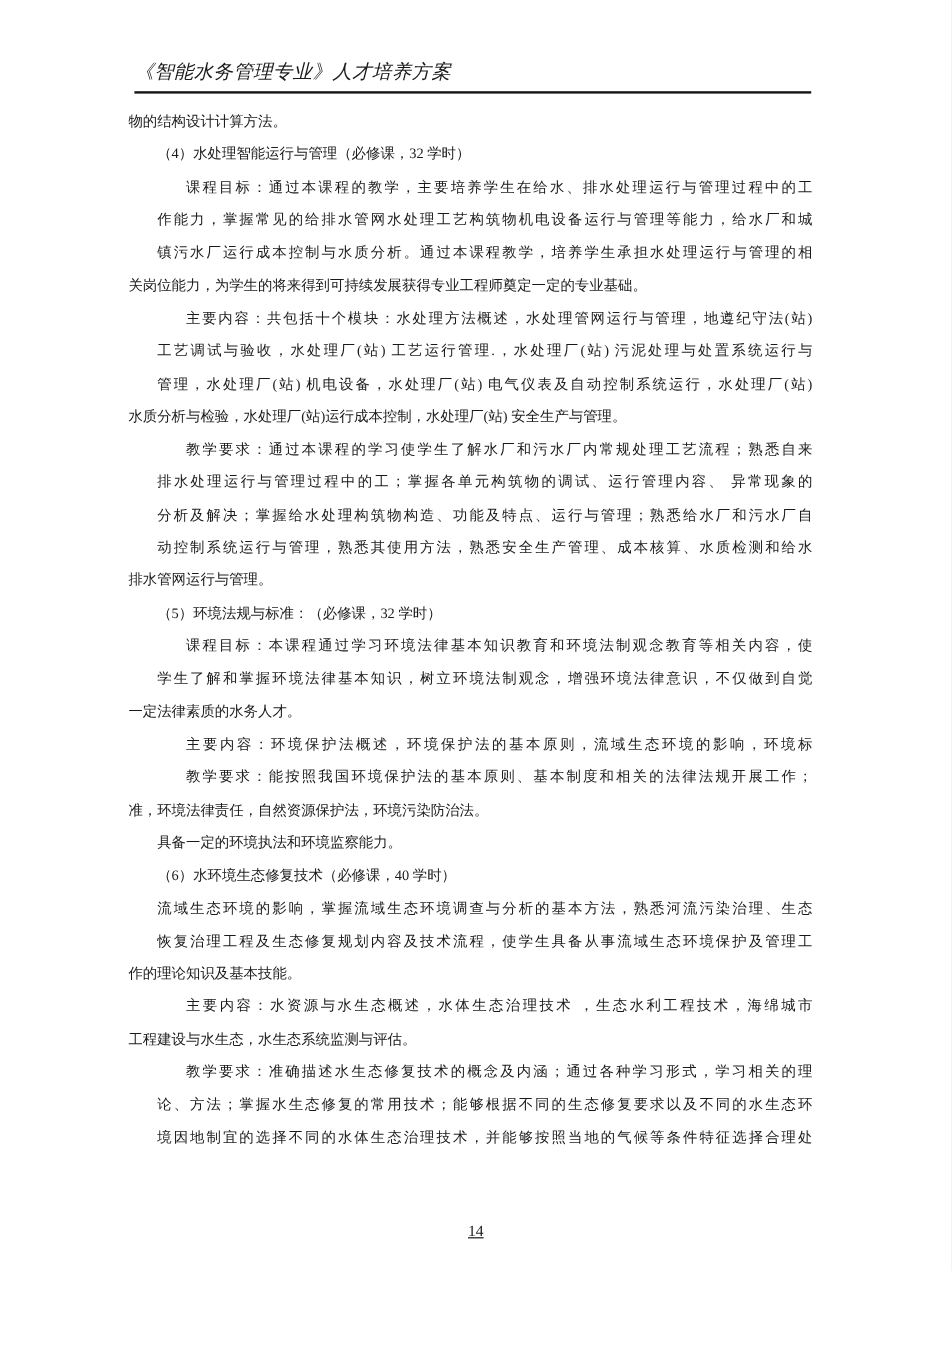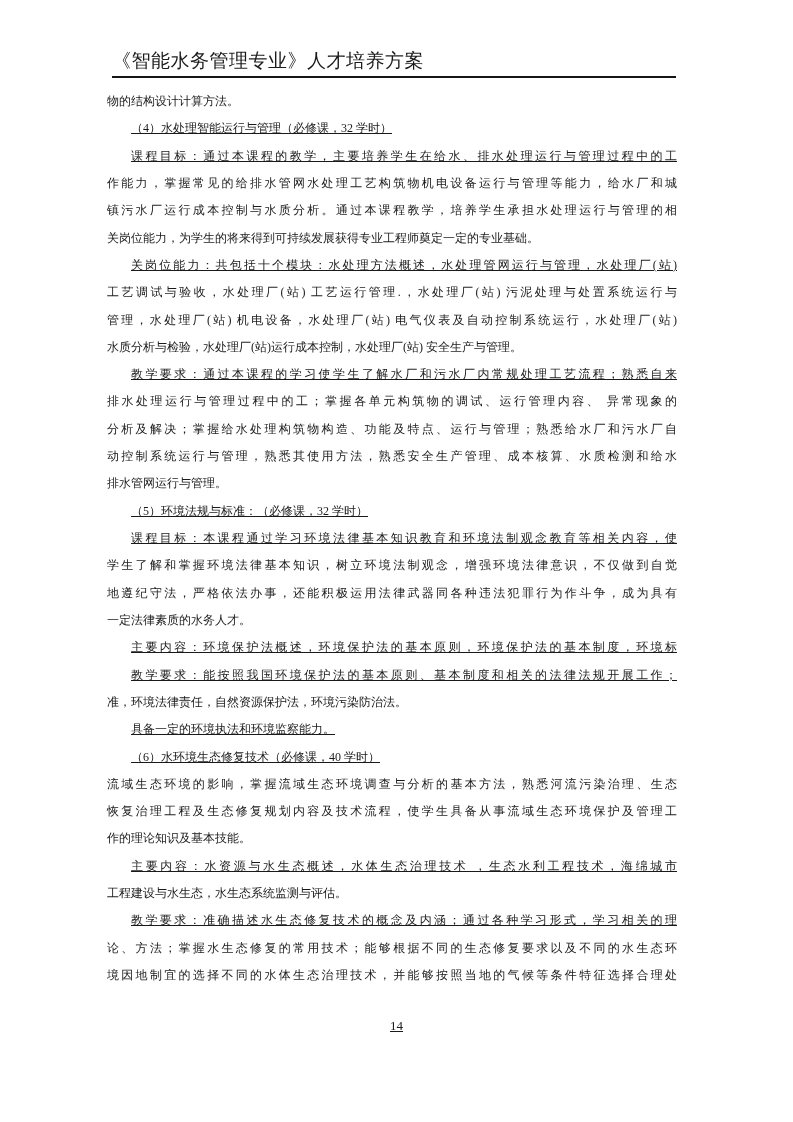--- a/index.html
+++ b/index.html
@@ -15,47 +15,48 @@
     background: #ffffff;
     overflow: hidden;
     font-family: "Liberation Serif", "DejaVu Serif", serif;
     color: #1a1a1a;
   }
   .doc-header {
     position: absolute;
     left: 112px;
     top: 52px;
     width: 564px;
-    font-size: 19px;
+    font-size: 16px;
     line-height: 17px;
     letter-spacing: 0.5px;
     padding-bottom: 7px;
     border-bottom: 2px solid #151515;
+    font-style: italic;
   }
   .doc-body {
     position: absolute;
     left: 107px;
     top: 88px;
     width: 570px;
   }
   .line {
     font-size: 12px;
     height: 27.32px;
     line-height: 27.32px;
     white-space: nowrap;
   }
   .line.fill {
     white-space: normal;
     text-align: justify;
     text-align-last: justify;
     text-justify: inter-ideograph;
+    margin-left: 24px;
   }
   .line.indent {
     text-indent: 2em;
-    text-decoration: underline;
   }
   .page-num {
     position: absolute;
     left: 0;
     right: 0;
     top: 1016px;
     text-align: center;
     font-size: 13px;
     line-height: 20px;
     text-decoration: underline;
@@ -69,35 +70,34 @@
     <span>《智能水务管理专业》人才培养方案</span>
   </div>
 
   <div class="doc-body">
       <div class="line">物的结构设计计算方法。</div>
       <div class="line indent">（4）水处理智能运行与管理（必修课，32 学时）</div>
       <div class="line indent fill">课程目标：通过本课程的教学，主要培养学生在给水、排水处理运行与管理过程中的工</div>
       <div class="line fill">作能力，掌握常见的给排水管网水处理工艺构筑物机电设备运行与管理等能力，给水厂和城</div>
       <div class="line fill">镇污水厂运行成本控制与水质分析。通过本课程教学，培养学生承担水处理运行与管理的相</div>
       <div class="line">关岗位能力，为学生的将来得到可持续发展获得专业工程师奠定一定的专业基础。</div>
-      <div class="line indent fill">关岗位能力：共包括十个模块：水处理方法概述，水处理管网运行与管理，水处理厂(站)</div>
+      <div class="line indent fill">主要内容：共包括十个模块：水处理方法概述，水处理管网运行与管理，地遵纪守法(站)</div>
       <div class="line fill">工艺调试与验收，水处理厂(站) 工艺运行管理.，水处理厂(站) 污泥处理与处置系统运行与</div>
       <div class="line fill">管理，水处理厂(站) 机电设备，水处理厂(站) 电气仪表及自动控制系统运行，水处理厂(站)</div>
       <div class="line">水质分析与检验，水处理厂(站)运行成本控制，水处理厂(站) 安全生产与管理。</div>
       <div class="line indent fill">教学要求：通过本课程的学习使学生了解水厂和污水厂内常规处理工艺流程；熟悉自来</div>
       <div class="line fill">排水处理运行与管理过程中的工；掌握各单元构筑物的调试、运行管理内容、 异常现象的</div>
       <div class="line fill">分析及解决；掌握给水处理构筑物构造、功能及特点、运行与管理；熟悉给水厂和污水厂自</div>
       <div class="line fill">动控制系统运行与管理，熟悉其使用方法，熟悉安全生产管理、成本核算、水质检测和给水</div>
       <div class="line">排水管网运行与管理。</div>
       <div class="line indent">（5）环境法规与标准：（必修课，32 学时）</div>
       <div class="line indent fill">课程目标：本课程通过学习环境法律基本知识教育和环境法制观念教育等相关内容，使</div>
       <div class="line fill">学生了解和掌握环境法律基本知识，树立环境法制观念，增强环境法律意识，不仅做到自觉</div>
-      <div class="line fill">地遵纪守法，严格依法办事，还能积极运用法律武器同各种违法犯罪行为作斗争，成为具有</div>
       <div class="line">一定法律素质的水务人才。</div>
-      <div class="line indent fill">主要内容：环境保护法概述，环境保护法的基本原则，环境保护法的基本制度，环境标</div>
+      <div class="line indent fill">主要内容：环境保护法概述，环境保护法的基本原则，流域生态环境的影响，环境标</div>
       <div class="line indent fill">教学要求：能按照我国环境保护法的基本原则、基本制度和相关的法律法规开展工作；</div>
       <div class="line">准，环境法律责任，自然资源保护法，环境污染防治法。</div>
       <div class="line indent">具备一定的环境执法和环境监察能力。</div>
       <div class="line indent">（6）水环境生态修复技术（必修课，40 学时）</div>
       <div class="line fill">流域生态环境的影响，掌握流域生态环境调查与分析的基本方法，熟悉河流污染治理、生态</div>
       <div class="line fill">恢复治理工程及生态修复规划内容及技术流程，使学生具备从事流域生态环境保护及管理工</div>
       <div class="line">作的理论知识及基本技能。</div>
       <div class="line indent fill">主要内容：水资源与水生态概述，水体生态治理技术 ，生态水利工程技术，海绵城市</div>
       <div class="line">工程建设与水生态，水生态系统监测与评估。</div>
       <div class="line indent fill">教学要求：准确描述水生态修复技术的概念及内涵；通过各种学习形式，学习相关的理</div>

